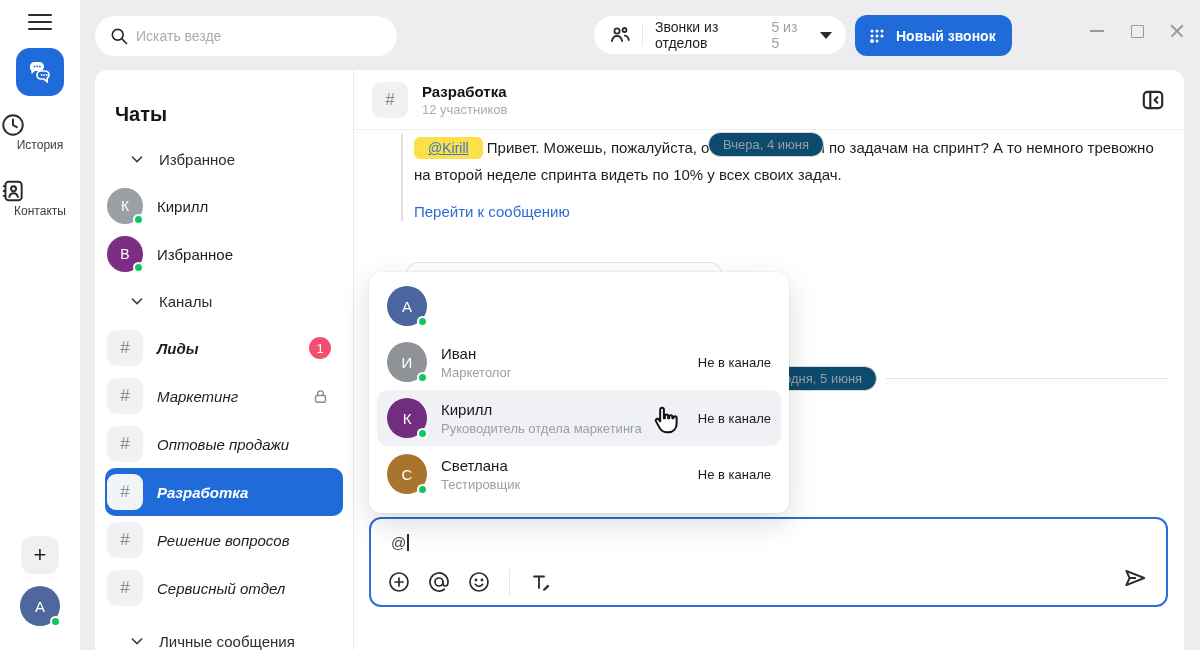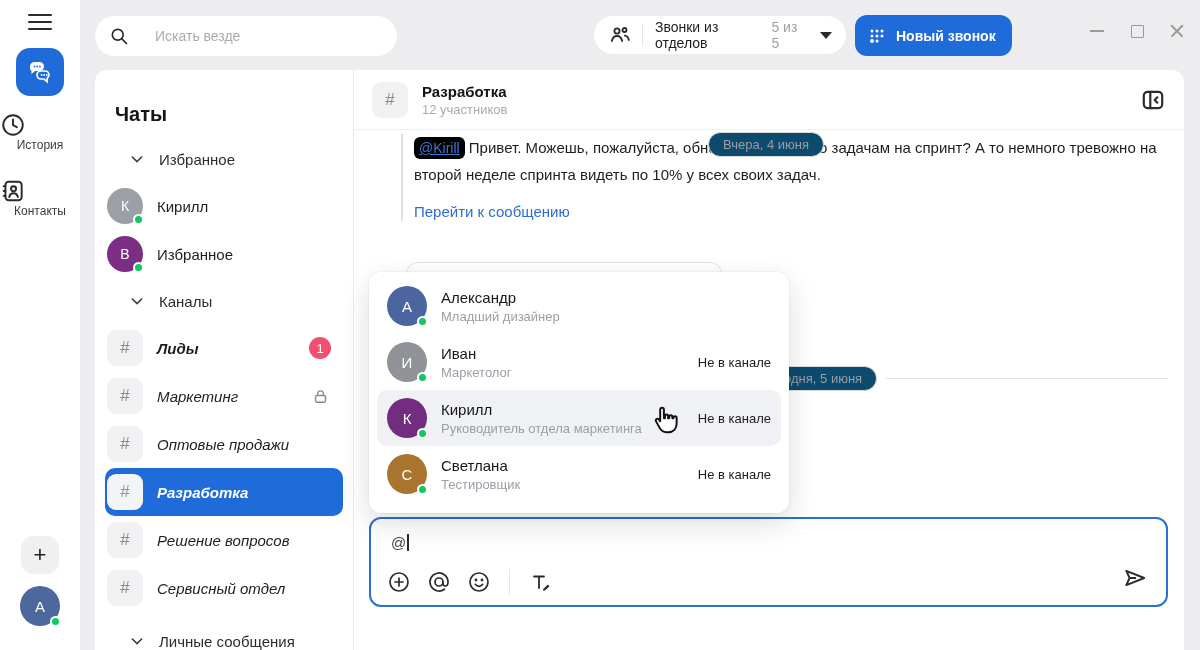--- a/index.html
+++ b/index.html
@@ -14,21 +14,21 @@
   .rail-chat-btn { position:absolute; left:16px; top:48px; width:48px; height:48px; background:var(--accent); border-radius:14px; display:flex; align-items:center; justify-content:center; }
   .rail-item { position:absolute; left:0; width:80px; text-align:center; color:#2b2b2b; }
   .rail-item .ric { margin:0 auto 3px; width:26px; height:26px; }
   .rail-item .rlabel { font-size:12px; color:#3c3c3c; }
   .rail-plus { position:absolute; left:21px; top:536px; width:38px; height:38px; background:#f0f0f2; border-radius:12px; display:flex; align-items:center; justify-content:center; font-size:22px; color:#222; }
   .rail-avatar { position:absolute; left:20px; top:586px; width:40px; height:40px; border-radius:50%; color:#fff; font-size:15px; display:flex; align-items:center; justify-content:center; }
   .online-dot { position:absolute; width:11px; height:11px; background:#10c862; border:2px solid #fff; border-radius:50%; right:-1px; bottom:-1px; }
 
   
   .search-pill { position:absolute; left:95px; top:16px; width:302px; height:40px; background:#fff; border-radius:20px; display:flex; align-items:center; padding:0 14px; z-index:2; }
-  .search-pill .ph { color:#a9abaf; font-size:14px; margin-left:26px; }
+  .search-pill .ph { color:#a9abaf; font-size:14px; margin-left:7px; }
   .calls-pill { position:absolute; left:593px; top:15px; width:254px; height:40px; background:#fff; border:1px solid #ececec; border-radius:20px; display:flex; align-items:center; padding:0 14px; z-index:2; }
   .calls-pill .sep { width:1px; height:22px; background:#e6e6e6; margin:0 12px 0 10px; }
   .calls-pill .cl { font-size:14px; color:#1e1e1e; }
   .calls-pill .cc { font-size:14px; color:#a0a0a0; margin-left:auto; }
   .caret-down { width:0; height:0; border-left:6px solid transparent; border-right:6px solid transparent; border-top:7px solid #2b2b2b; margin-left:12px; }
   .newcall-btn { position:absolute; left:855px; top:15px; height:41px; padding:0 16px 0 12px; background:var(--accent); border:none; border-radius:12px; color:#fff; font-size:14px; font-weight:bold; display:flex; align-items:center; gap:9px; z-index:2; cursor:pointer; }
   .win-controls { position:absolute; right:16px; top:24px; display:flex; gap:26px; align-items:center; color:#9a9a9a; z-index:2; }
   .wc { width:14px; height:14px; position:relative; cursor:pointer; }
   .wc-min:before { content:""; position:absolute; left:0; right:0; top:6px; height:1.6px; background:#9a9a9a; }
   .wc-max:before { content:""; position:absolute; left:1px; top:1px; width:11px; height:11px; border:1.6px solid #9a9a9a; border-radius:1px; }
@@ -63,21 +63,21 @@
   .sticky-date,.flow-date-pill { position:absolute; height:25px; background:#0c4a6e; border:1px solid #dcdcdc; border-radius:13px; color:#9a9da1; font-size:13px; display:flex; align-items:center; justify-content:center; padding:0 14px; }
   .sticky-date { left:354px; top:62px; z-index:6; }
   .flow-date { position:absolute; top:296px; left:50px; right:16px; height:25px; z-index:1; }
   .flow-date .line { position:absolute; top:12px; height:1px; background:#e3e3e3; }
   .flow-date .line.l { left:0; width:290px; }
   .flow-date .line.r { left:482px; right:0; }
   .flow-date-pill { position:absolute; left:344px; top:0; }
 
   .quote-block { position:absolute; left:47px; top:64px; width:770px; border-left:2px solid #e0e0e0; padding-left:11px; z-index:1; }
   .msg-text { font-size:15px; line-height:27px; color:#1e1e1e; }
-  .mention-pill { display:inline-block; background:#000000; color:#3a76d2; border-radius:6px; padding:0 5px; font-size:14px; line-height:22px;text-decoration:underline; }
+  .mention-pill { display:inline-block; background:#fde047; color:#3a76d2; border-radius:6px; padding:0 14px; font-size:14px; line-height:22px;text-decoration:underline; }
   .quote-link { display:inline-block; margin-top:15px; color:#2b6cd4; font-size:15px; cursor:pointer; text-decoration:none; }
   .msg2 { position:absolute; left:52px; top:156px; z-index:1; }
   .attach-card { position:absolute; left:52px; top:192px; width:316px; height:50px; border:1px solid #e3e3e3; border-radius:12px; background:#fff; padding:7px 14px; color:#55585c; font-size:14px; overflow:hidden; z-index:1; }
   .attach-card .frag { margin-left:150px; }
 
   
   .mention-popup { position:absolute; left:15px; top:202px; width:420px; height:241px; background:#fff; border-radius:12px; box-shadow:0 10px 30px rgba(0,0,0,.14), 0 0 0 1px rgba(0,0,0,.03); z-index:7; padding:6px 8px; }
   .mp-row { height:56px; border-radius:10px; display:flex; align-items:center; padding:0 10px; gap:14px; cursor:pointer; }
   .mp-row.active { background:#f0f1f4; }
   .mp-avatar { width:40px; height:40px; border-radius:50%; color:#fff; font-size:15px; display:flex; align-items:center; justify-content:center; position:relative; flex:none; }
@@ -320,24 +320,20 @@
   </div>
 
   <div class="sticky-date">Вчера, 4 июня</div>
 
   <div class="mention-popup">
     <div class="mp-row">
       <span class="mp-avatar" style="background: rgb(74, 101, 159);">
         <span>А</span>
         <span class="online-dot"></span>
       </span>
-      <span>
-        <div class="mp-name">Александр</div>
-        <div class="mp-role">Младший дизайнер</div>
-      </span>
       <span class="mp-status"></span>
     </div>
 
     <div class="mp-row">
       <span class="mp-avatar" style="background: rgb(143, 147, 152);">
         <span>И</span>
         <span class="online-dot"></span>
       </span>
       <span>
         <div class="mp-name">Иван</div>

